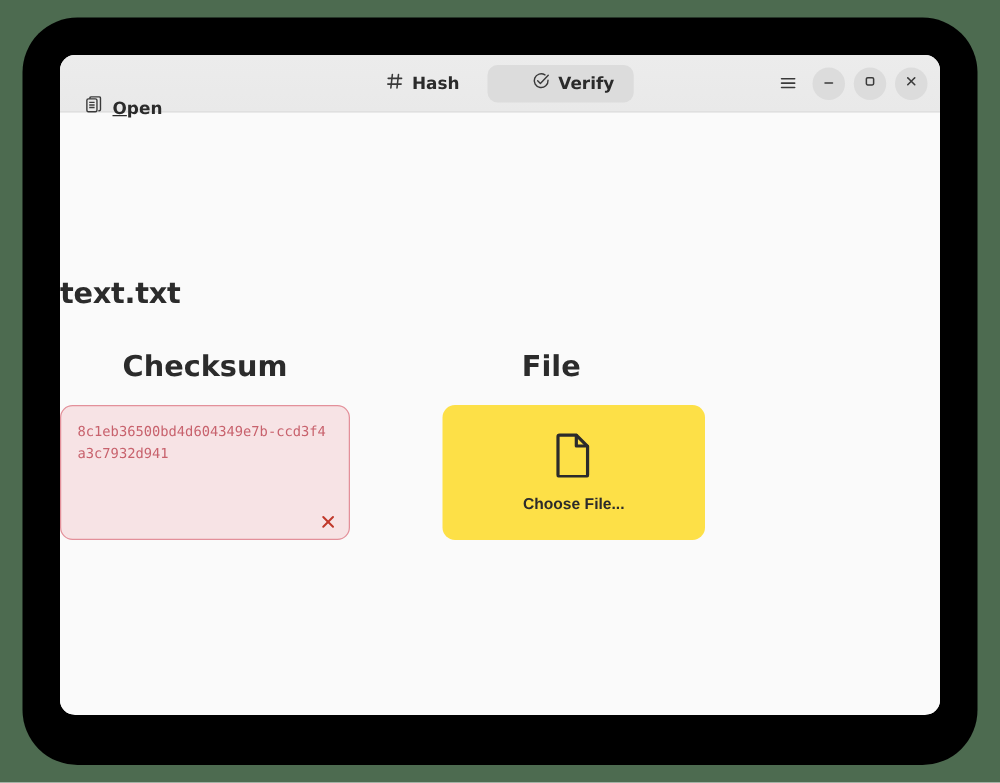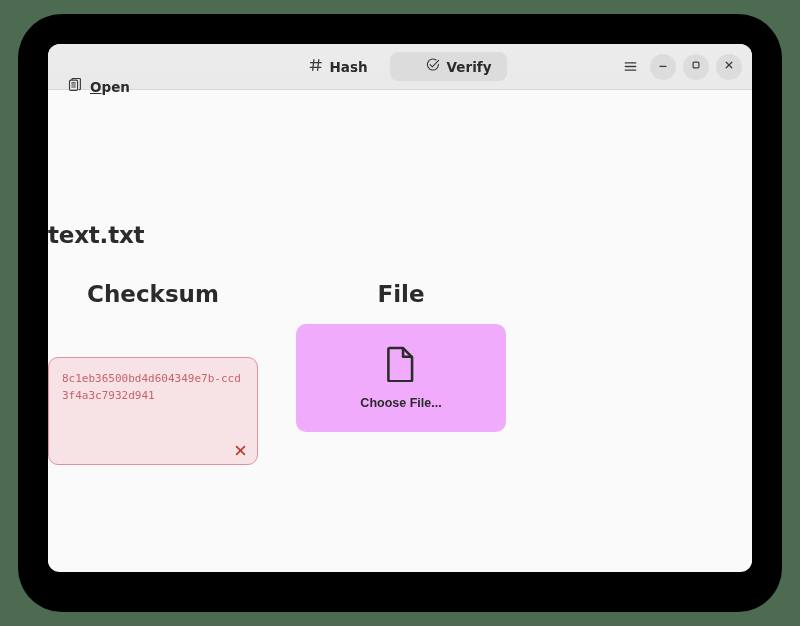--- a/index.html
+++ b/index.html
@@ -167,27 +167,26 @@
   .panel-heading {
     font-size: 23px;
     font-weight: bold;
     color: #2b2b2b;
     margin-bottom: 17px;
   }
 
   
   #checksum-field {
     position: relative;
-    width: 210px;
+    width: 232px;
     height: 108px;
     background: #f7e3e5;
     border: 1px solid #e3909a;
     border-radius: 10px;
     padding: 12px 13px;
-    margin-top: 33px;
   }
   #checksum-value {
     font-family: "DejaVu Sans Mono", "Liberation Mono", monospace;
     font-size: 11px;
     line-height: 1.55;
     color: #c8626d;
     word-break: break-all;
     white-space: pre-wrap;
     outline: none;
   }
@@ -198,29 +197,30 @@
     width: 16px; height: 16px;
     display: flex; align-items: center; justify-content: center;
     color: #c0392b;
     cursor: pointer;
   }
 
   
   #file-drop-card {
     width: 210px;
     height: 108px;
-    background: #f0abfc;
+    background: #fde047;
     border: none;
     border-radius: 10px;
     display: flex;
     flex-direction: column;
     align-items: center;
     justify-content: center;
     gap: 11px;
     cursor: pointer;
+    margin-left: 36px;
   }
   #choose-file-label {
     font-size: 12.5px;
     font-weight: bold;
     color: #2b2b2b;
   }
 </style>
 </head>
 <body>
 

